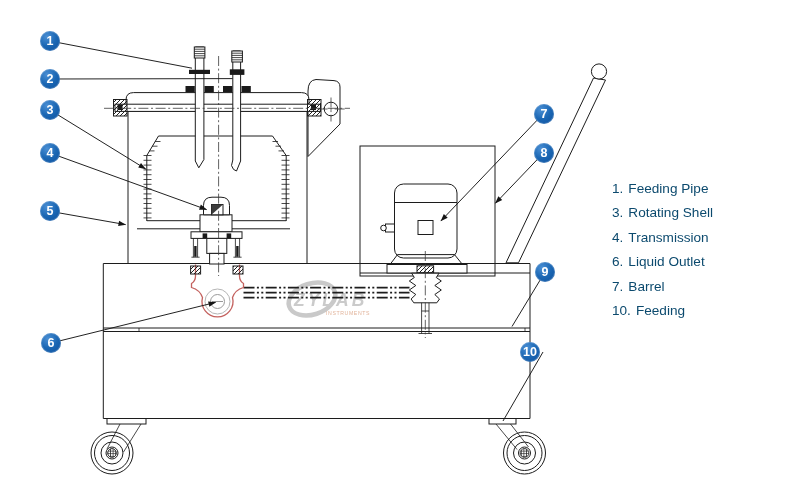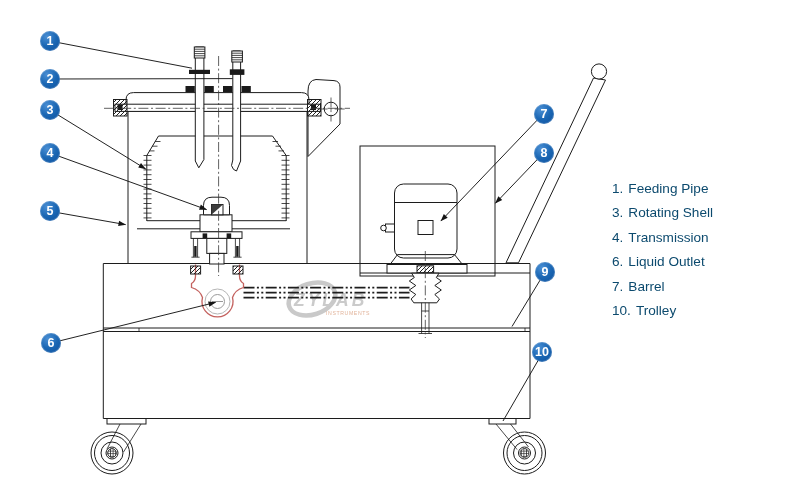--- a/index.html
+++ b/index.html
@@ -207,24 +207,24 @@
 
   <div class="callout" style="left:50px;top:41px">1</div>
   <div class="callout" style="left:50px;top:79px">2</div>
   <div class="callout" style="left:50px;top:110px">3</div>
   <div class="callout" style="left:50px;top:153px">4</div>
   <div class="callout" style="left:50px;top:211px">5</div>
   <div class="callout" style="left:51px;top:343px">6</div>
   <div class="callout" style="left:544px;top:114px">7</div>
   <div class="callout" style="left:544px;top:153px">8</div>
   <div class="callout" style="left:545px;top:272px">9</div>
-  <div class="callout" style="left:542px;top:352px">10</div>
+  <div class="callout" style="left:530px;top:352px">10</div>
 
   <div class="legend">
     <div class="legend-row"><span class="num">1.</span><span>Feeding Pipe</span></div>
     <div class="legend-row"><span class="num">3.</span><span>Rotating Shell</span></div>
     <div class="legend-row"><span class="num">4.</span><span>Transmission</span></div>
     <div class="legend-row"><span class="num">6.</span><span>Liquid Outlet</span></div>
     <div class="legend-row"><span class="num">7.</span><span>Barrel</span></div>
-    <div class="legend-row"><span class="num">10.</span><span>Trolley</span></div>
+    <div class="legend-row"><span class="num">10.</span><span>Feeding</span></div>
   </div>
 
 </div>
 
 </body></html>

